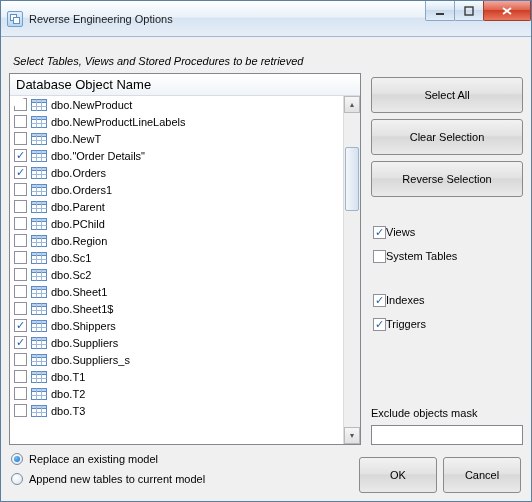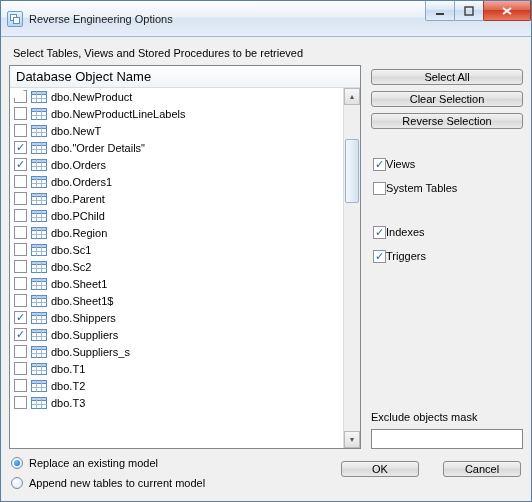--- a/index.html
+++ b/index.html
@@ -68,21 +68,22 @@
     flex:1;
     background:#f0f0f0;
     padding:6px 8px 8px 8px;
     display:flex;
     flex-direction:column;
     gap:4px;
     position:relative;
   }
   .instr{
     color:#000;
-    margin:4px 0 2px 4px;
+    margin:12px 0 2px 4px;
+    font-style:italic;
   }
   .main{
     flex:1;
     display:flex;
     gap:10px;
     min-height:0;
   }
   .listbox{
     width:400px;
     background:#fff;
@@ -153,21 +154,21 @@
     background:linear-gradient(to right,#f4f7fb,#d5e1ee);
     border:1px solid #9cb4cc;border-radius:2px;
   }
   .sidepanel{
     flex:1;
     display:flex;flex-direction:column;
     gap:6px;
     padding-top:4px;
   }
   .btn{
-    height:16px;
+    height:36px;
     background:linear-gradient(to bottom,#f2f2f2,#e3e3e3 45%,#d8d8d8 50%,#eaeaea 100%);
     border:1px solid #8b8b8b;
     border-radius:3px;
     font:inherit;
     padding:0 15px;
     cursor:default;
     text-align:center;
   }
   .checkline{
     display:flex;align-items:center;
@@ -199,21 +200,21 @@
     width:12px;height:12px;border:1px solid #7a8aa0;border-radius:50%;
     background:radial-gradient(circle at 40% 35%,#fff,#d9e4f0);
     display:inline-flex;align-items:center;justify-content:center;
     flex-shrink:0;
   }
   .radio.selected::after{
     content:"";width:6px;height:6px;border-radius:50%;
     background:radial-gradient(circle at 35% 30%,#6fbff5,#1a6fcf);
   }
   .dlgbtns{
-    display:flex;gap:24px;
+    display:flex;gap:6px;
     align-items:center;
     padding-top:6px;
     margin-left:44px;
   }
   .dlgbtns .btn{width:78px;}
 </style>
 </head>
 <body>
 
 <div class="window">

